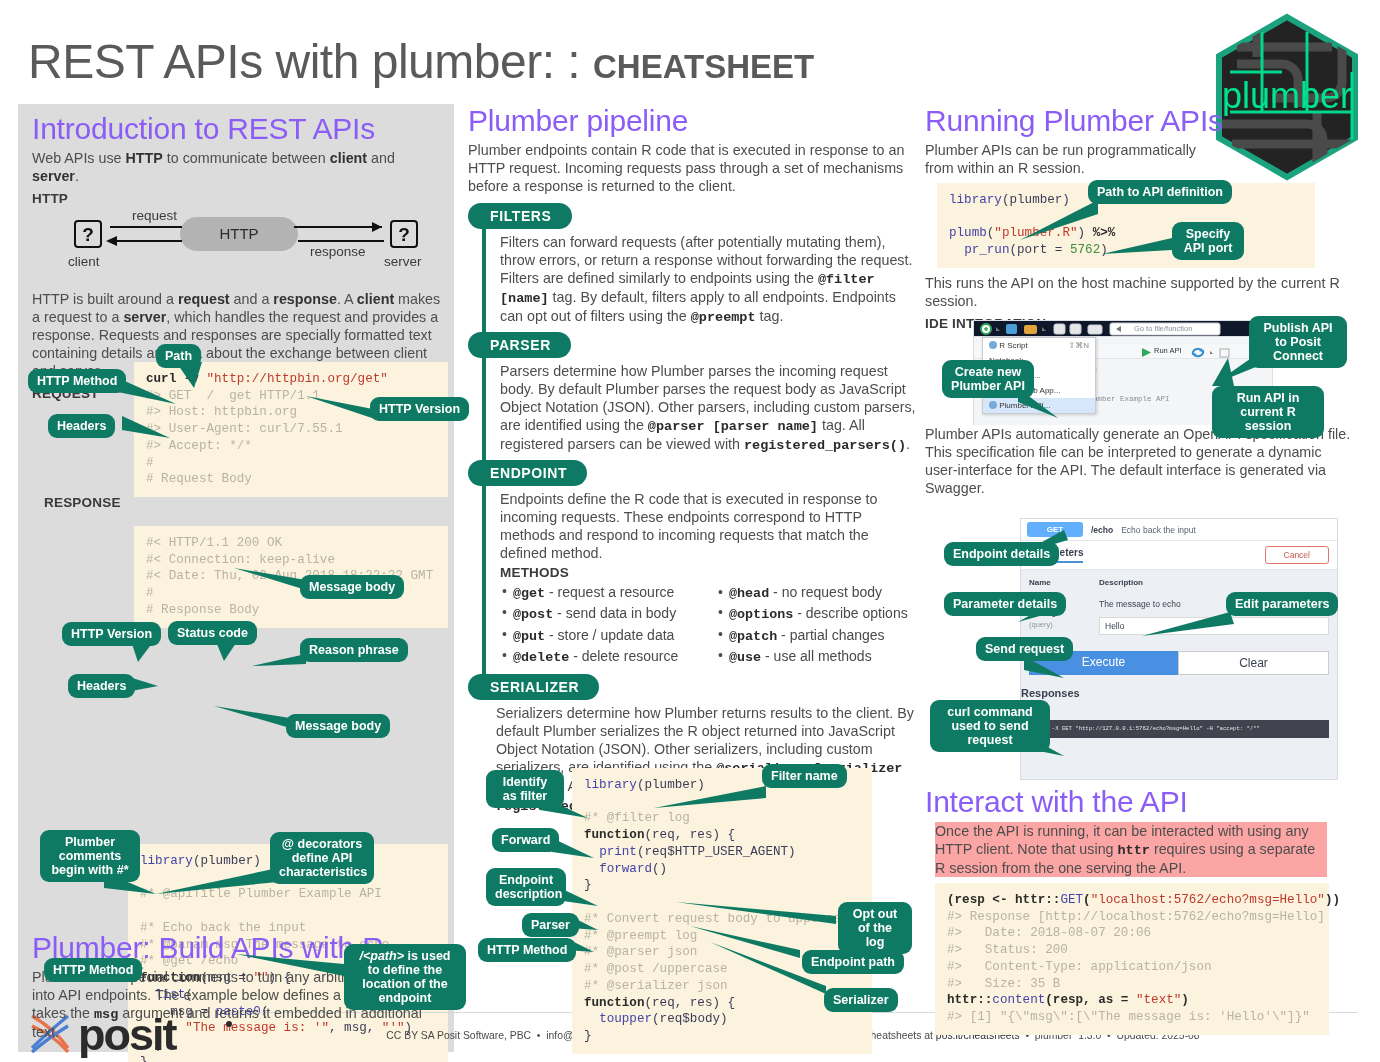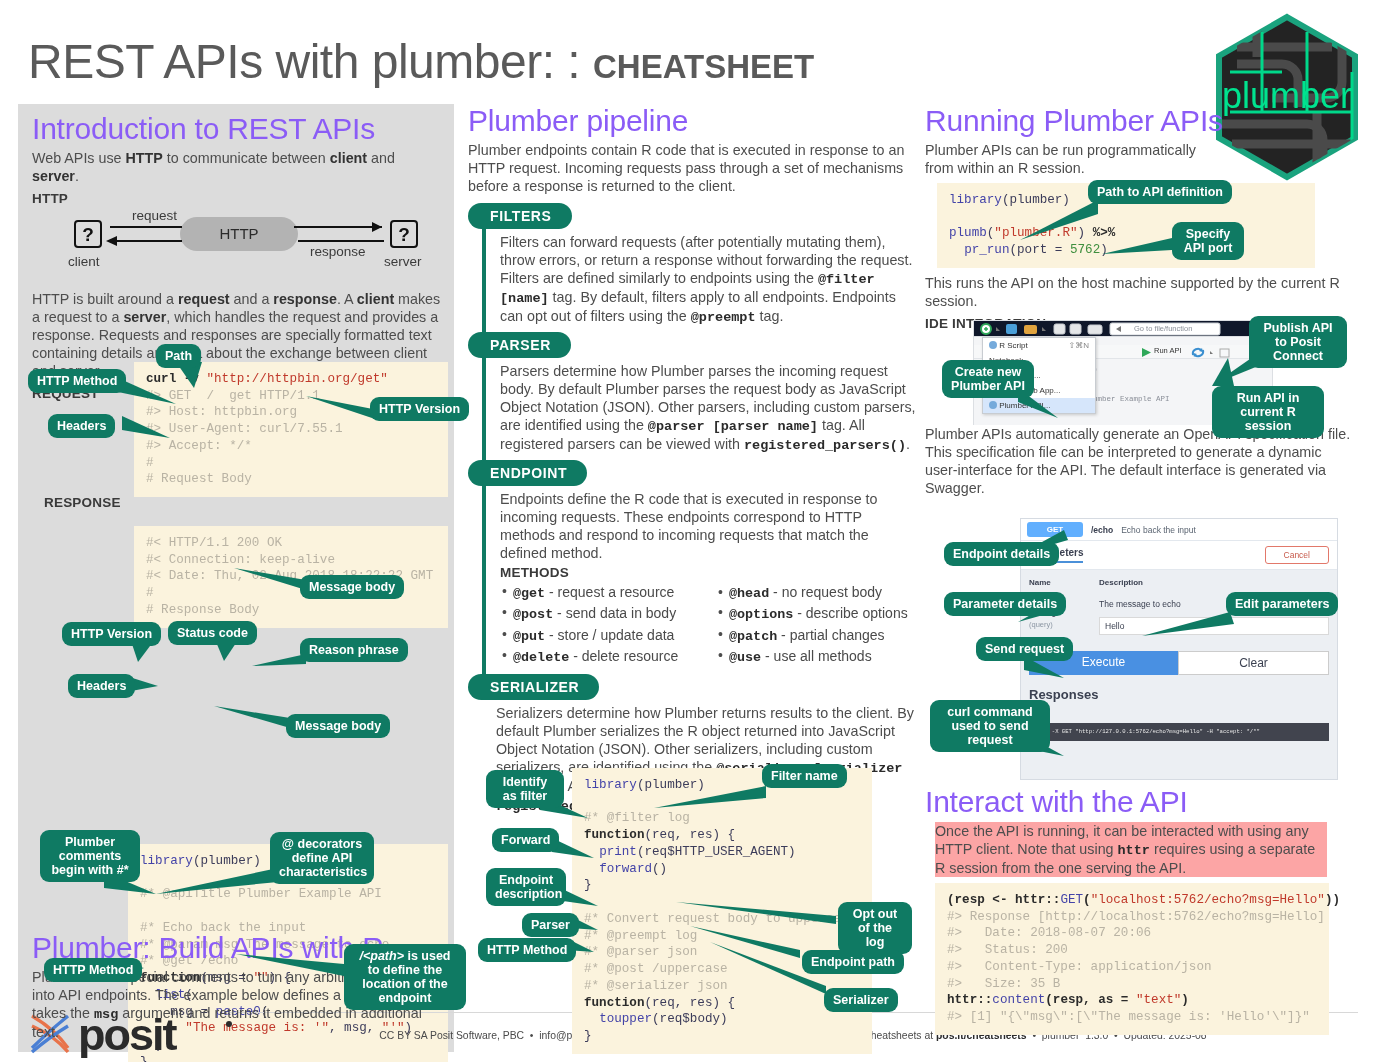--- a/index.html
+++ b/index.html
@@ -86,21 +86,21 @@
           font-family:"Liberation Sans",sans-serif; }
   .lbl { position:absolute; font-size:13.5px; color:#3b3b3b; }
   .pipeoval { position:absolute; background:#b3b3b3; border-radius:22px;
               font-size:15px; color:#2b2b2b; text-align:center; }
 
   
   .footer { position:absolute; left:0; bottom:0; width:1380px; height:62px; }
   .footline { position:absolute; left:228px; top:12px; width:1130px; height:1px; background:#d8d8d8; }
   .foottext { position:absolute; left:228px; top:30px; width:1130px; text-align:center;
               font-size:10.4px; color:#4a4a4a; }
-  .foottext b { font-weight:700; color:#2b2b2b; }
+  .foottext b { font-weight:400; color:#2b2b2b; }
   .positlogo { position:absolute; left:24px; top:6px; }
 
   
   .swagger { position:absolute; background:#eceff3; border:1px solid #d6dbe2; font-size:8.5px;
              color:#3b4151; font-family:"Liberation Sans",sans-serif; }
   .sw-row { background:#fff; border-bottom:1px solid #e3e8ee; }
   .sw-get { background:#61affe; color:#fff; font-weight:700; font-size:8px; text-align:center;
             padding:3px 0; width:56px; border-radius:3px; }
   .sw-btn { text-align:center; padding:4px 0; font-size:12px; }
   .sw-input { background:#fff; border:1px solid #d9d9d9; font-size:8.5px; padding:3px 5px; color:#3b4151;}
@@ -521,21 +521,21 @@
       <div style="flex:1;">
         <div style="margin:4px 0 8px 0;">The message to echo</div>
         <input class="sw-input" style="width: 100%;" value="Hello">
       </div>
     </div>
   </div>
   <div style="display:flex; margin:16px 8px 0 8px;">
     <div class="sw-btn" style="flex:1; background:#4990e2; color:#fff;">Execute</div>
     <div class="sw-btn" style="flex:1; background:#fff; border:1px solid #ccc;">Clear</div>
   </div>
-  <div style="font-weight:700; font-size:13px; margin:12px 0 0 8px;">Responses</div>
+  <div style="font-weight:700; font-size:11px; margin:12px 0 0 0;">Responses</div>
   <div style="font-weight:700; font-size:7.5px; margin:10px 0 2px 8px;">Curl</div>
   <div class="sw-curl" style="margin:0 8px;">curl -X GET "http://127.0.0.1:5762/echo?msg=Hello" -H "accept: */*"</div>
 </div>
 
 <div class="callout" style="left:944px; top:542px;">Endpoint details</div>
 <svg class="ptr" style="left:1020px; top:530px; width:54px; height:30px;">
     <polygon points="0,24 44,0 48,10" fill="#0f7a63"></polygon>
   </svg>
 
 <div class="callout" style="left:944px; top:592px;">Parameter details</div>

